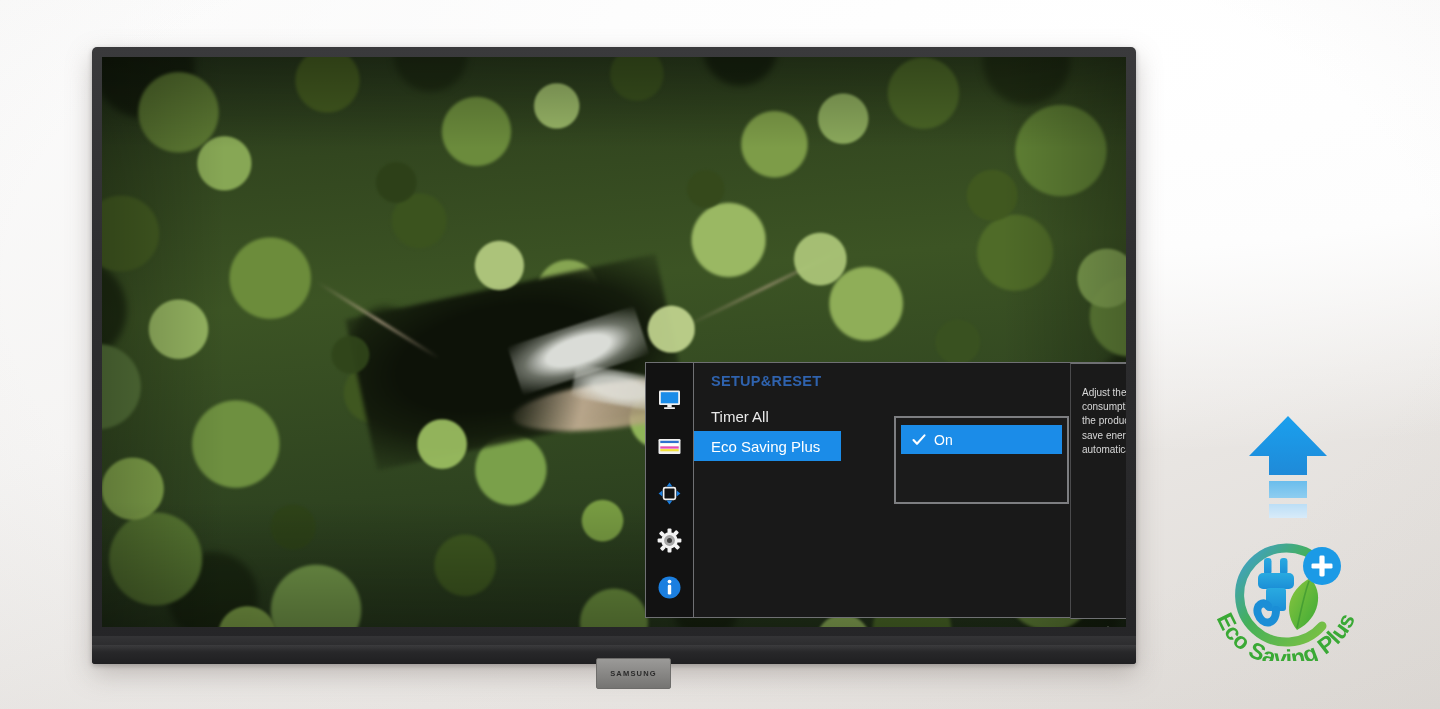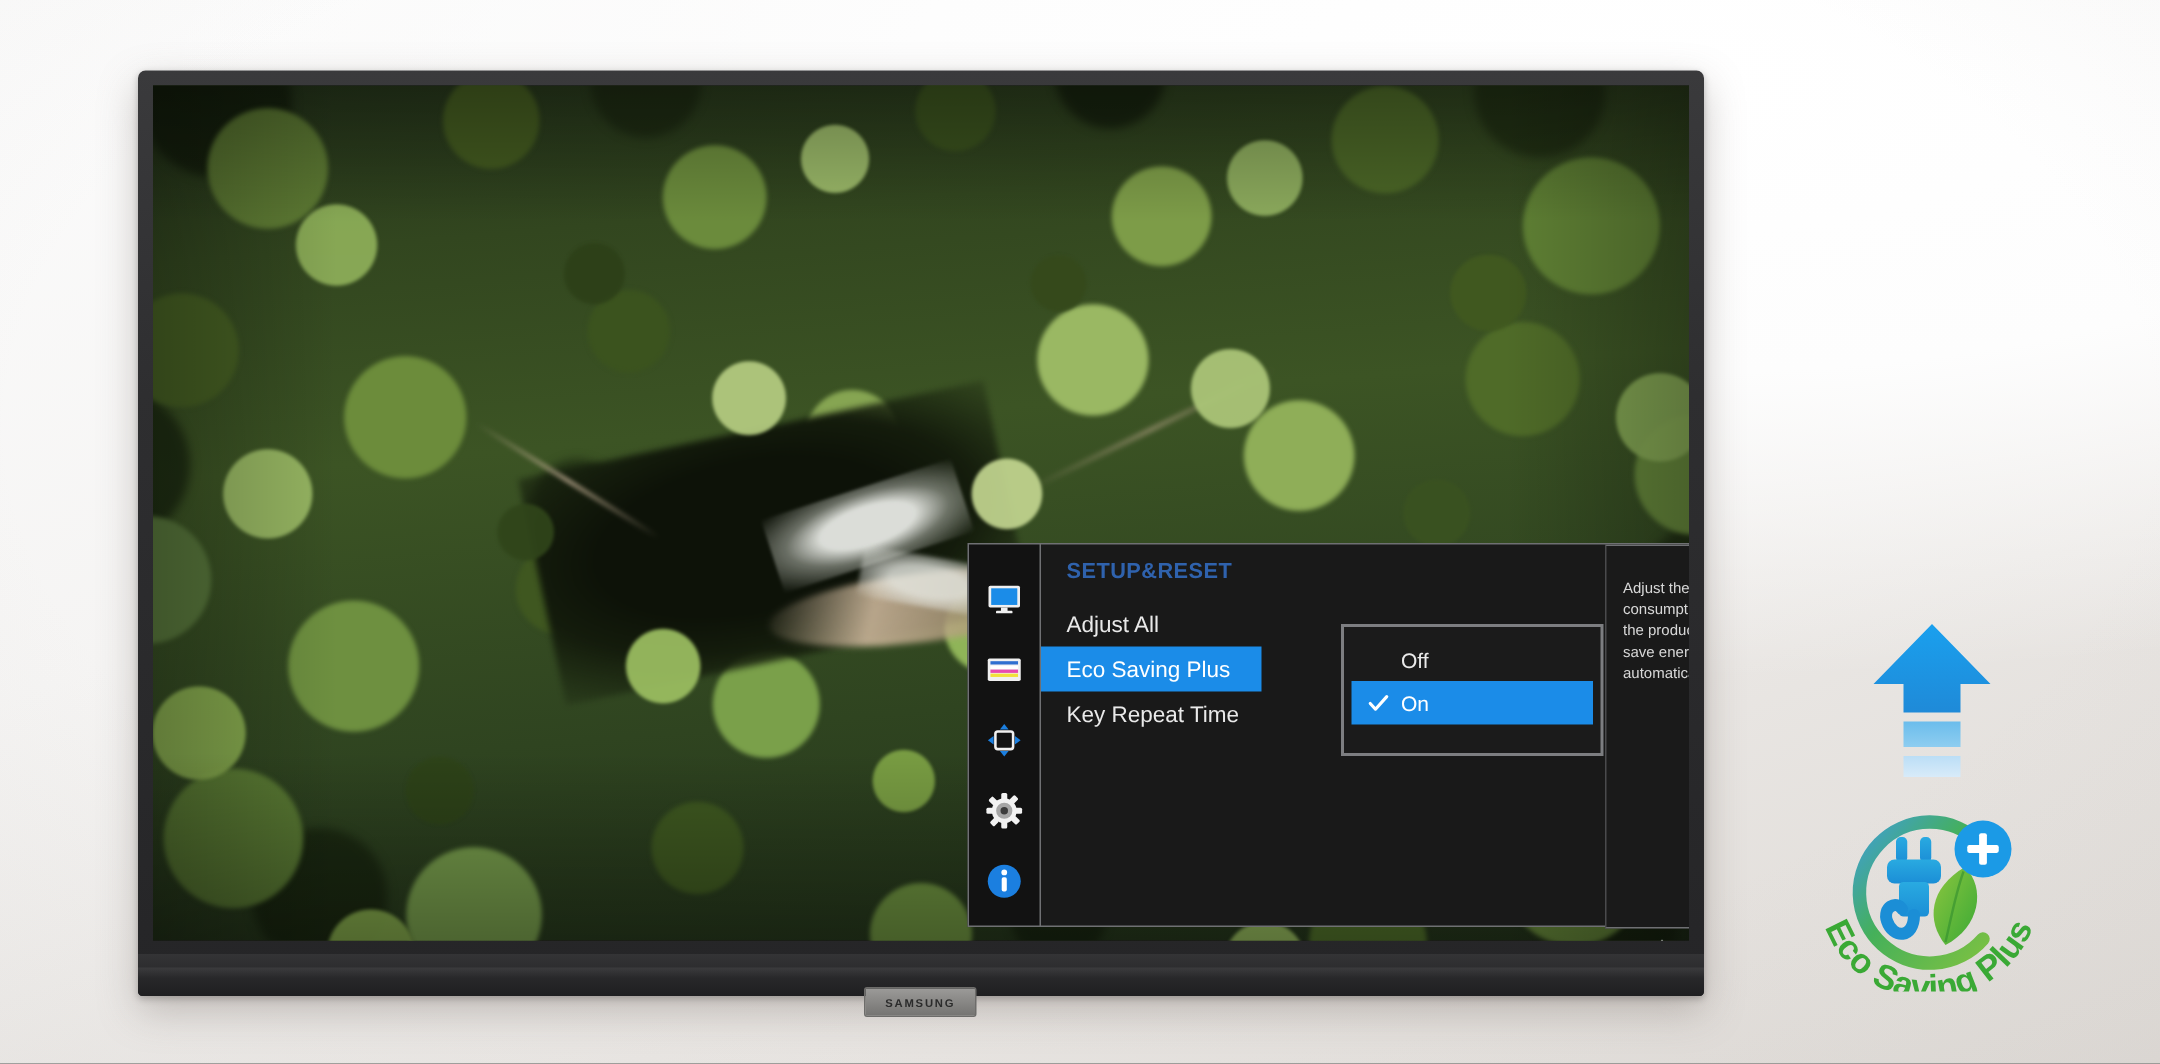--- a/index.html
+++ b/index.html
@@ -216,21 +216,21 @@
 
   .osd-bar{
     position:absolute;left:0;bottom:0;width:481px;height:26px;
     display:flex;align-items:center;justify-content:flex-end;gap:0;
     padding-right:10px;box-sizing:border-box;
   }
   .osd-pwr{margin-left:22px;width:16px;height:16px;display:flex;align-items:center;justify-content:center;}
 
   
   .stand-neck{
-    position:absolute;left:576px;top:658px;width:75px;height:20px;
+    position:absolute;left:596px;top:658px;width:75px;height:31px;
     background:linear-gradient(180deg,#9b9a98 0%,#888785 50%,#757472 100%);
     border:1px solid #6d6c6a;border-radius:2px;box-sizing:border-box;
     display:flex;align-items:center;justify-content:center;
   }
   .samsung{font-size:7.5px;letter-spacing:1.2px;font-weight:700;color:#2b2b2b;}
 
   
   .eco-arrow{position:absolute;left:1243px;top:413px;width:90px;height:110px;}
   .eco-logo{position:absolute;left:1198px;top:536px;width:175px;height:125px;}
 
@@ -327,29 +327,25 @@
               </svg>
             </div>
 
           </div>
 
           <div class="osd-main">
 
             <div class="osd-title">SETUP&amp;RESET</div>
 
             <div class="menu">
-              <div class="menu-item">Adjust All</div>
+              <div class="menu-item">Timer All</div>
               <div class="menu-item sel">Eco Saving Plus</div>
-              <div class="menu-item">Key Repeat Time</div>
             </div>
 
             <div class="submenu">
-              <div class="sub-item">
-                <span>Off</span>
-              </div>
               <div class="sub-item sel">
                 <span class="sub-check">
                   <svg width="14" height="14" viewBox="0 0 14 14">
                     <polyline points="1.5,7 5,10.8 12.5,2.4" fill="none" stroke="#ffffff" stroke-width="2.1" stroke-linecap="round" stroke-linejoin="round"></polyline>
                   </svg>
                 </span>
                 <span>On</span>
               </div>
             </div>
 

